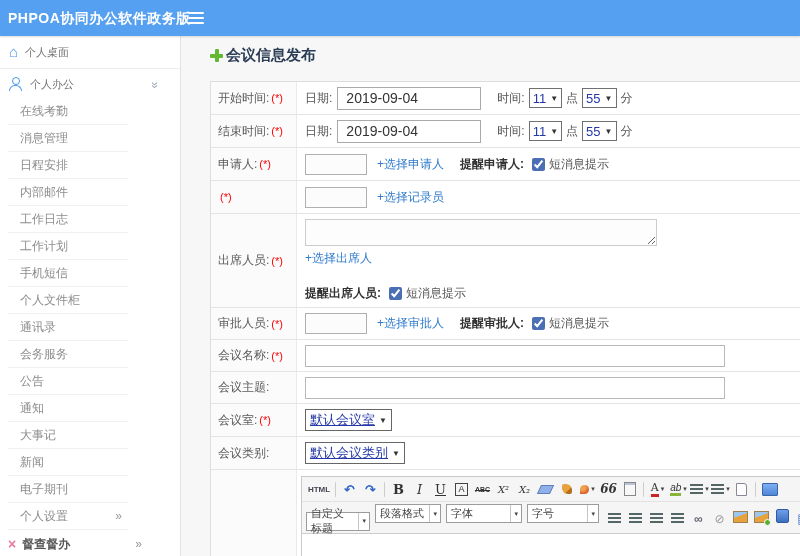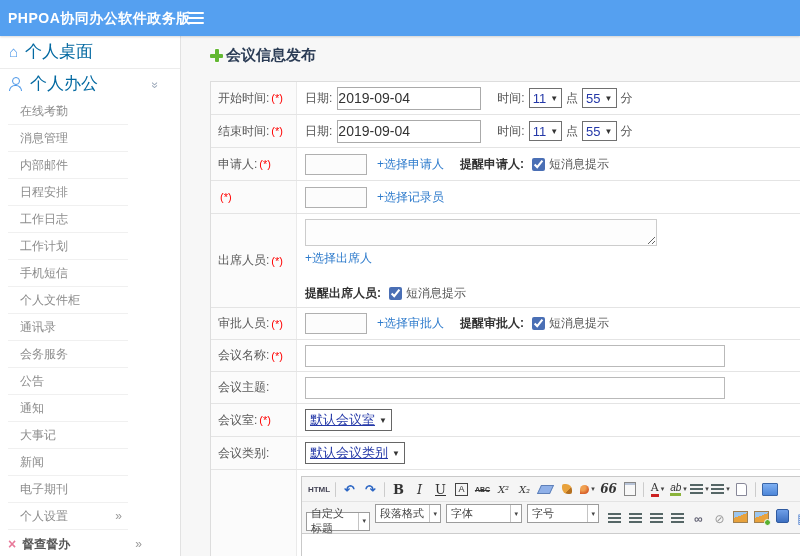--- a/index.html
+++ b/index.html
@@ -9,21 +9,21 @@
   
   .header { position:absolute; top:0; left:0; width:800px; height:36px; background:#55a0f0; z-index:5; box-shadow:0 1px 2px rgba(0,0,0,.15); }
   .app-title { position:absolute; left:8px; top:0; line-height:36px; color:#fff; font-size:14px; font-weight:bold; letter-spacing:.5px; }
   .hamburger { position:absolute; left:188px; top:12px; width:16px; height:12px; cursor:pointer; }
   .hamburger i { display:block; height:2px; background:#fff; margin-bottom:3px; border-radius:1px; }
 
   
   .sidebar { position:absolute; top:36px; left:0; width:181px; height:520px; background:#fff; border-right:1px solid #e2e2e2; }
   .side-top { height:33px; line-height:32px; border-bottom:1px solid #ececec; padding-left:9px; display:flex; align-items:center; cursor:pointer; }
   .side-top .home-glyph { color:#4a96e8; font-size:15px; margin-right:7px; }
-  .side-top-label { color:#0369a1; font-size:17px; }
+  .side-top-label { color:#737373; font-size:11px; }
   .side-office { height:29px; border-bottom:none; }
   .user-icon { position:relative; width:14px; height:14px; margin-right:7px; }
   .user-icon::before { content:""; position:absolute; left:3px; top:0; width:6px; height:6px; border:1.5px solid #4a96e8; border-radius:50%; }
   .user-icon::after { content:""; position:absolute; left:0; bottom:0; width:11px; height:5px; border:1.5px solid #4a96e8; border-bottom:none; border-radius:7px 7px 0 0; }
   .dbl-chevron { margin-left:auto; margin-right:22px; color:#9aa7b8; font-size:12px; transform:rotate(90deg); letter-spacing:-2px; }
   .sub-item { margin-left:8px; width:120px; line-height:26px; height:27px; border-bottom:1px solid #f0f0f0; padding-left:12px; color:#8c8c8c; font-size:12px; cursor:pointer; display:flex; }
   .sub-item .side-chev { margin-left:auto; margin-right:6px; color:#999; }
   .side-supervise { height:27px; line-height:26px; display:flex; align-items:center; padding-left:8px; cursor:pointer; }
   .supervise-glyph { color:#e87a9a; font-size:14px; font-weight:bold; margin-right:6px; }
   .supervise-label { color:#555; font-size:12px; font-weight:bold; }
@@ -42,21 +42,21 @@
   .frow { display:flex; border-bottom:1px solid #e4e4e4; }
   .fcell-label { width:86px; min-width:86px; background:#fbfbfb; border-right:1px solid #eaeaea; display:flex; align-items:center; padding-left:7px; font-size:12px; color:#5a5a5a; }
   .req { color:#f00; font-size:11px; margin-left:2px; }
   .fcell-value { flex:1; display:flex; align-items:center; padding:5px 8px; font-size:12px; color:#555; }
   .fcell-value.col { flex-direction:column; align-items:flex-start; justify-content:center; }
   .h33 { height:33px; } .h32 { height:32px; }
   .row-attendees { height:94px; }
   .row-editor { height:210px; border-bottom:none; }
   .row-editor .fcell-value { align-items:flex-start; padding:6px 4px; }
 
-  .date-input { width:144px; height:23px; border:1px solid #aaa; font-size:14px; color:#333; padding:0 0; font-family:"Liberation Sans","DejaVu Sans",sans-serif; margin:0 16px 0 5px; }
+  .date-input { width:144px; height:23px; border:1px solid #aaa; font-size:14px; color:#333; padding:0 8px; font-family:"Liberation Sans","DejaVu Sans",sans-serif; margin:0 16px 0 5px; }
   .mini-select { display:inline-flex; align-items:center; height:20px; border:1px solid #707070; background:#fff; padding:0 3px; margin:0 4px; cursor:pointer; }
   .mini-select .sel-val { color:#2438a8; font-size:13px; }
   .sel-caret { font-size:8px; color:#333; margin-left:4px; }
   .small-input { width:62px; height:21px; border:1px solid #b0b0b0; background:#fcfcfc; padding:0 3px; font-size:12px; }
   .pick-link { color:#2e7bcc; text-decoration:none; margin-left:10px; cursor:pointer; }
   .remind-label { font-weight:bold; color:#333; margin-left:16px; }
   .cb { width:13px; height:13px; margin:0 4px 0 8px; accent-color:#4a6fb5; }
   .attend-area { width:352px; height:52px; border:1px solid #ccc; background:#fdfdfd; resize:both; font-family:inherit; font-size:12px; }
   .attend-link-line { margin-top:4px; }
   .attend-link-line .pick-link { margin-left:0; }
@@ -132,25 +132,25 @@
     <span class="dbl-chevron" data-name="chevron-down-icon">»</span>
   </div>
 
   <div data-name="sidebar-submenu">
     <div class="sub-item" data-name="sidebar-item-0">
         <span data-name="sidebar-item-label">在线考勤</span>
       </div>
       <div class="sub-item" data-name="sidebar-item-1">
         <span data-name="sidebar-item-label">消息管理</span>
       </div>
+      <div class="sub-item" data-name="sidebar-item-3">
+        <span data-name="sidebar-item-label">日程安排</span>
+      </div>
       <div class="sub-item" data-name="sidebar-item-2">
         <span data-name="sidebar-item-label">内部邮件</span>
-      </div>
-      <div class="sub-item" data-name="sidebar-item-3">
-        <span data-name="sidebar-item-label">日程安排</span>
       </div>
       <div class="sub-item" data-name="sidebar-item-4">
         <span data-name="sidebar-item-label">工作日志</span>
       </div>
       <div class="sub-item" data-name="sidebar-item-5">
         <span data-name="sidebar-item-label">工作计划</span>
       </div>
       <div class="sub-item" data-name="sidebar-item-6">
         <span data-name="sidebar-item-label">手机短信</span>
       </div>

